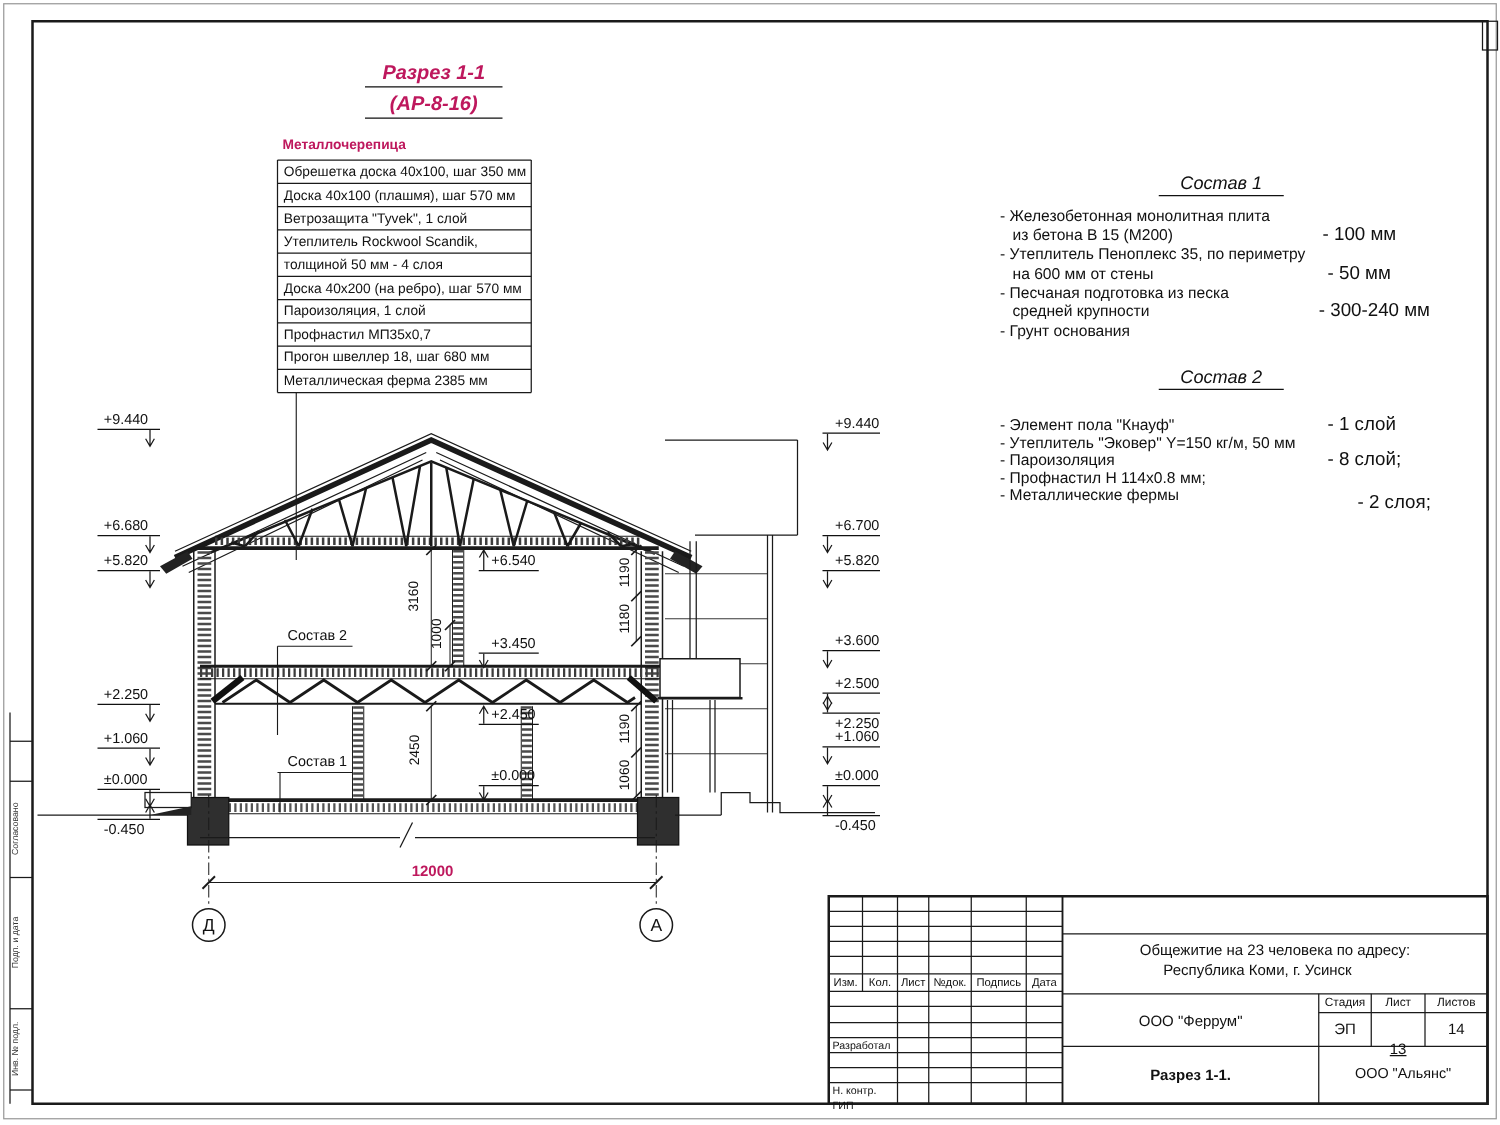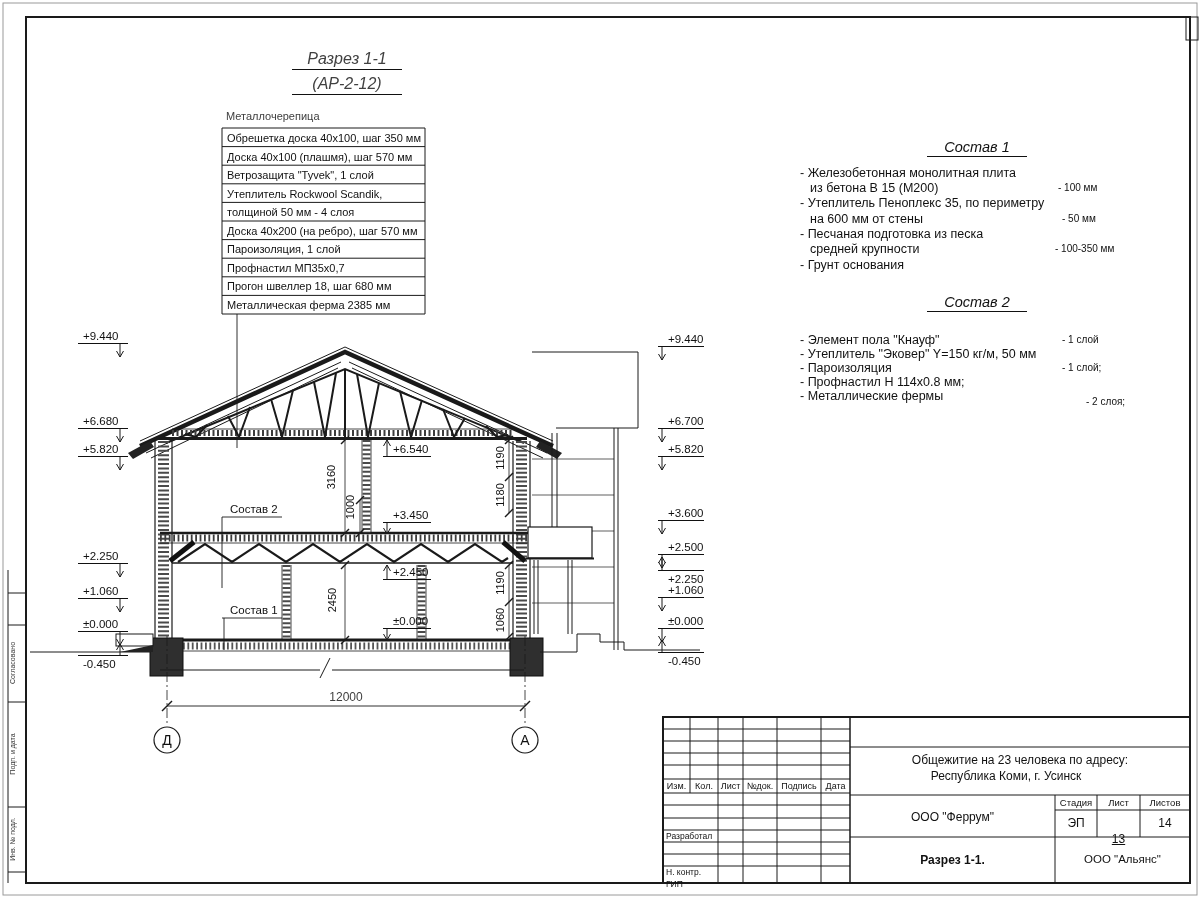--- a/index.html
+++ b/index.html
@@ -1,24 +1,24 @@
 <!DOCTYPE html>
 <html><head>
 <meta charset="utf-8">
 <style>
   html,body{margin:0;padding:0;background:#fff;}
   #sheet{position:relative;width:1200px;height:900px;background:#fff;overflow:hidden;
          font-family:"Liberation Sans",sans-serif;color:#111;}
   #linework{position:absolute;left:0;top:0;}
-  .txt{position:absolute;white-space:nowrap;color:#404040;}
+  .txt{position:absolute;white-space:nowrap;color:#be185d;font-weight:bold;}
   
   .co-row{position:absolute;left:227px;width:196px;height:18px;line-height:18px;font-size:11px;}
   
   .s-line{position:absolute;font-size:12.5px;line-height:14px;}
-  .s-val{position:absolute;font-size:10px;line-height:14px;}
+  .s-val{position:absolute;font-size:15px;line-height:14px;}
   .s-head{position:absolute;width:100px;text-align:center;font-style:italic;font-size:14.5px;
           border-bottom:1.2px solid #111;padding-bottom:1px;}
   
   .d-title{position:absolute;width:110px;text-align:center;font-style:italic;font-size:16px;
            border-bottom:1.3px solid #111;padding-bottom:1px;}
   
   .elev{position:absolute;font-size:11.5px;line-height:12px;}
   .elev .t{display:block;border-bottom:1.2px solid #111;padding:0 2px 1px 5px;}
   .elev.up .t{border-bottom:none;border-top:1.2px solid #111;padding:2px 2px 0 5px;}
   .elev.lm{left:78px;width:50px;}
@@ -250,21 +250,21 @@
         <line x1="1055" y1="795" x2="1055" y2="883"></line>
         <line x1="1097" y1="795" x2="1097" y2="837"></line>
         <line x1="1140" y1="795" x2="1140" y2="837"></line>
         <line x1="1055" y1="810" x2="1190" y2="810"></line>
         <line x1="850" y1="837" x2="1190" y2="837"></line>
       </g>
     </g>
   </svg>
 
   <div class="txt d-title" style="left:292px;top:50px;">Разрез 1-1</div>
-  <div class="txt d-title" style="left:292px;top:75px;">(АР-2-12)</div>
+  <div class="txt d-title" style="left:292px;top:75px;">(АР-8-16)</div>
 
   <div class="txt" style="left:226px;top:110px;font-size:11px;">Металлочерепица</div>
   <div class="co-row" style="top:129px;">Обрешетка доска 40х100, шаг 350 мм</div>
   <div class="co-row" style="top:148px;">Доска 40х100 (плашмя), шаг 570 мм</div>
   <div class="co-row" style="top:166px;">Ветрозащита "Tyvek", 1 слой</div>
   <div class="co-row" style="top:185px;">Утеплитель Rockwool Scandik,</div>
   <div class="co-row" style="top:203px;">толщиной 50 мм - 4 слоя</div>
   <div class="co-row" style="top:222px;">Доска 40х200 (на ребро), шаг 570 мм</div>
   <div class="co-row" style="top:240px;">Пароизоляция, 1 слой</div>
   <div class="co-row" style="top:259px;">Профнастил МП35х0,7</div>
@@ -273,30 +273,30 @@
 
   <div class="s-head" style="left:927px;top:139px;">Состав 1</div>
   <div class="s-line" style="left:800px;top:166px;">- Железобетонная  монолитная плита</div>
   <div class="s-line" style="left:810px;top:181px;">из бетона В 15 (М200)</div>
   <div class="s-val" style="left:1058px;top:181px;">- 100 мм</div>
   <div class="s-line" style="left:800px;top:196px;">- Утеплитель Пеноплекс 35, по периметру</div>
   <div class="s-line" style="left:810px;top:212px;">на 600 мм от стены</div>
   <div class="s-val" style="left:1062px;top:212px;">- 50 мм</div>
   <div class="s-line" style="left:800px;top:227px;">- Песчаная подготовка из песка</div>
   <div class="s-line" style="left:810px;top:242px;">средней крупности</div>
-  <div class="s-val" style="left:1055px;top:242px;">- 100-350 мм</div>
+  <div class="s-val" style="left:1055px;top:242px;">- 300-240 мм</div>
   <div class="s-line" style="left:800px;top:258px;">- Грунт основания</div>
 
   <div class="s-head" style="left:927px;top:294px;">Состав 2</div>
   <div class="s-line" style="left:800px;top:333px;">- Элемент пола "Кнауф"</div>
   <div class="s-val" style="left:1062px;top:333px;">- 1 слой</div>
   <div class="s-line" style="left:800px;top:347px;">- Утеплитель "Эковер" Y=150 кг/м, 50 мм</div>
   <div class="s-val" style="left:1086px;top:347px;margin-top:48px;">- 2 слоя;</div>
   <div class="s-line" style="left:800px;top:361px;">- Пароизоляция</div>
-  <div class="s-val" style="left:1062px;top:361px;">- 1 слой;</div>
+  <div class="s-val" style="left:1062px;top:361px;">- 8 слой;</div>
   <div class="s-line" style="left:800px;top:375px;">- Профнастил Н 114х0.8 мм;</div>
   <div class="s-line" style="left:800px;top:389px;">- Металлические фермы</div>
 
   <div class="elev lm" style="top:330px;">
       <span class="t">+9.440</span>
     </div>
   <div class="elev lm" style="top:415px;">
       <span class="t">+6.680</span>
     </div>
   <div class="elev lm" style="top:443px;">

